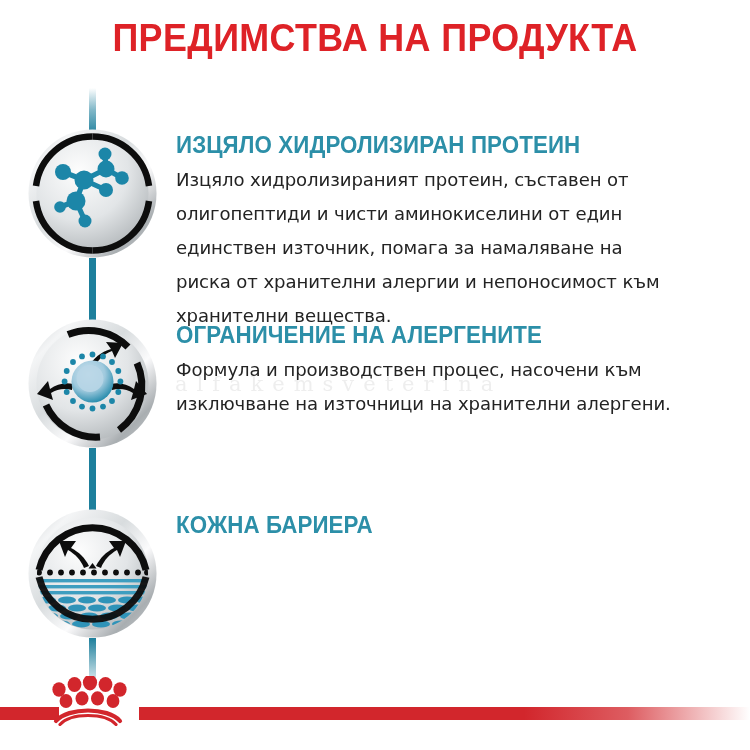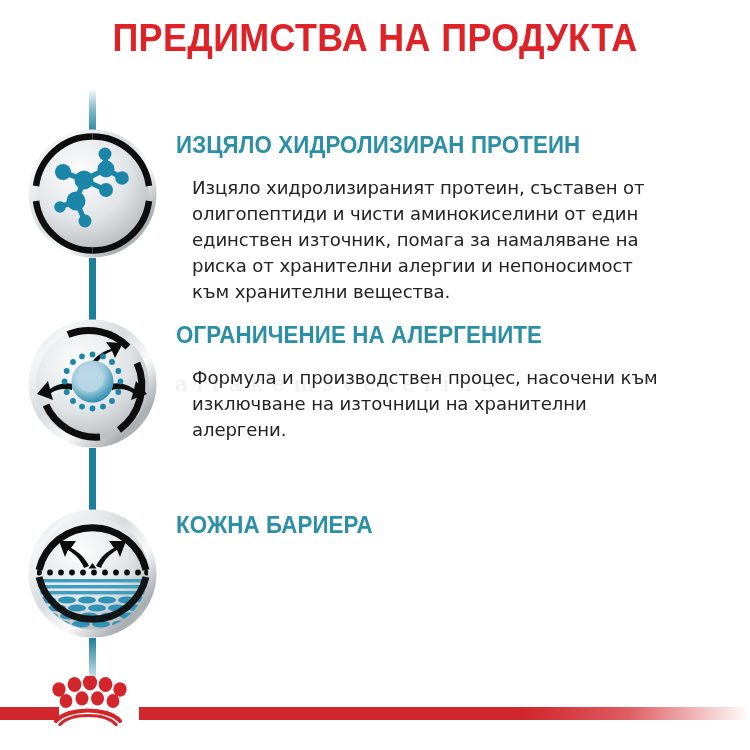--- a/index.html
+++ b/index.html
@@ -99,23 +99,23 @@
     color: #2c8fa8;
     letter-spacing: 0.1px;
     transform: scaleX(0.95);
     transform-origin: left center;
     white-space: nowrap;
     margin: 0 0 4px 0;
   }
   .benefit-body {
     font-family: "DejaVu Sans", "Liberation Sans", sans-serif;
     font-size: 18.1px;
-    line-height: 26px;
+    line-height: 34px;
     color: #232323;
-    margin: 16px;
+    margin: 0;
     letter-spacing: -0.1px;
   }
 
   
   .footer-rule {
     position: absolute;
     top: 707px;
     height: 13px;
   }
   .footer-rule.left {

